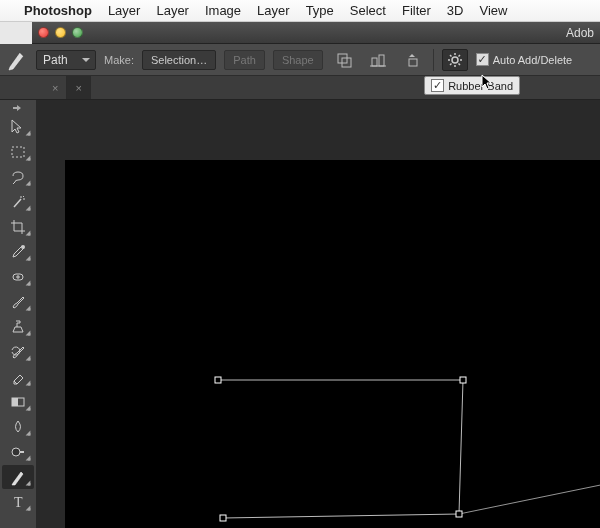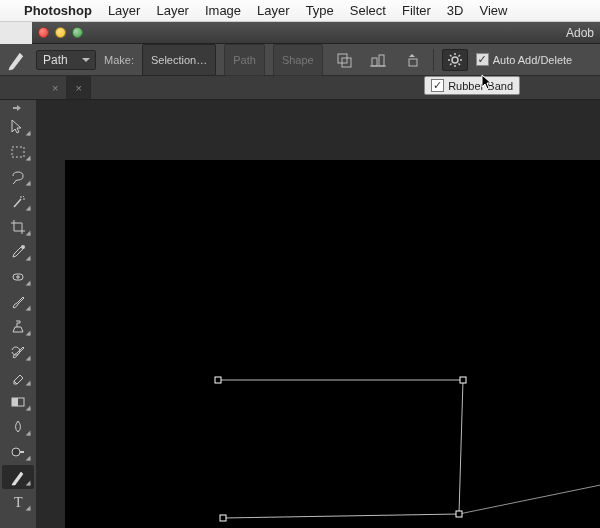--- a/index.html
+++ b/index.html
@@ -12,21 +12,21 @@
 .tl-red{background:radial-gradient(circle at 35% 35%,#ff8a80,#e53935);} 
 .tl-yel{background:radial-gradient(circle at 35% 35%,#ffe082,#fbc02d);} 
 .tl-grn{background:radial-gradient(circle at 35% 35%,#a5d6a7,#43a047);} 
 .titlebar .title{position:absolute;right:6px;color:#ddd;}
 .optionsbar{height:32px;background:#4b4b4b;display:flex;align-items:center;padding:0 6px;gap:8px;font-size:11px;color:#ccc;border-bottom:1px solid #2c2c2c;}
 .pen-big svg{display:block;}
 .dropdown{display:flex;align-items:center;background:#3a3a3a;border:1px solid #262626;border-radius:2px;height:20px;padding:0 18px 0 6px;color:#ddd;position:relative;font-size:12px;}
 .dropdown:after{content:"";position:absolute;right:5px;top:50%;transform:translateY(-50%);border-left:4px solid transparent;border-right:4px solid transparent;border-top:4px solid #bbb;}
 .dropdown.small{min-width:60px;}
 .lbl{color:#bbb;}
-.btn{background:#3a3a3a;border:1px solid #262626;border-radius:2px;height:32px;padding:0 8px;color:#ccc;display:inline-flex;align-items:center;font-size:11px;}
+.btn{background:#3a3a3a;border:1px solid #262626;border-radius:2px;height:20px;padding:0 8px;color:#ccc;display:inline-flex;align-items:center;font-size:11px;}
 .btn.dim{color:#777;border-color:#333;background:#404040;}
 .iconbtn{width:26px;height:22px;display:flex;align-items:center;justify-content:center;border:1px solid transparent;border-radius:2px;}
 .iconbtn.active{background:#333;border-color:#222;}
 .checkbox{width:13px;height:13px;border:1px solid #888;background:#ddd;display:inline-flex;align-items:center;justify-content:center;color:#333;font-size:11px;line-height:1;margin-right:4px;}
 .chk{display:flex;align-items:center;color:#ddd;font-size:11px;}
 .tabbar{height:24px;background:#3c3c3c;display:flex;align-items:stretch;padding-left:44px;font-size:11px;color:#bbb;border-bottom:1px solid #222;position:relative;}
 .tab{display:flex;align-items:center;padding:0 8px;gap:6px;border-right:1px solid #2b2b2b;}
 .tab .x{color:#888;}
 .tab.active{background:#2c2c2c;color:#ddd;}
 .popover{position:absolute;right:80px;top:0;background:#e8e8e8;border:1px solid #888;border-radius:2px;padding:2px 6px;display:flex;align-items:center;color:#222;font-size:11px;}

